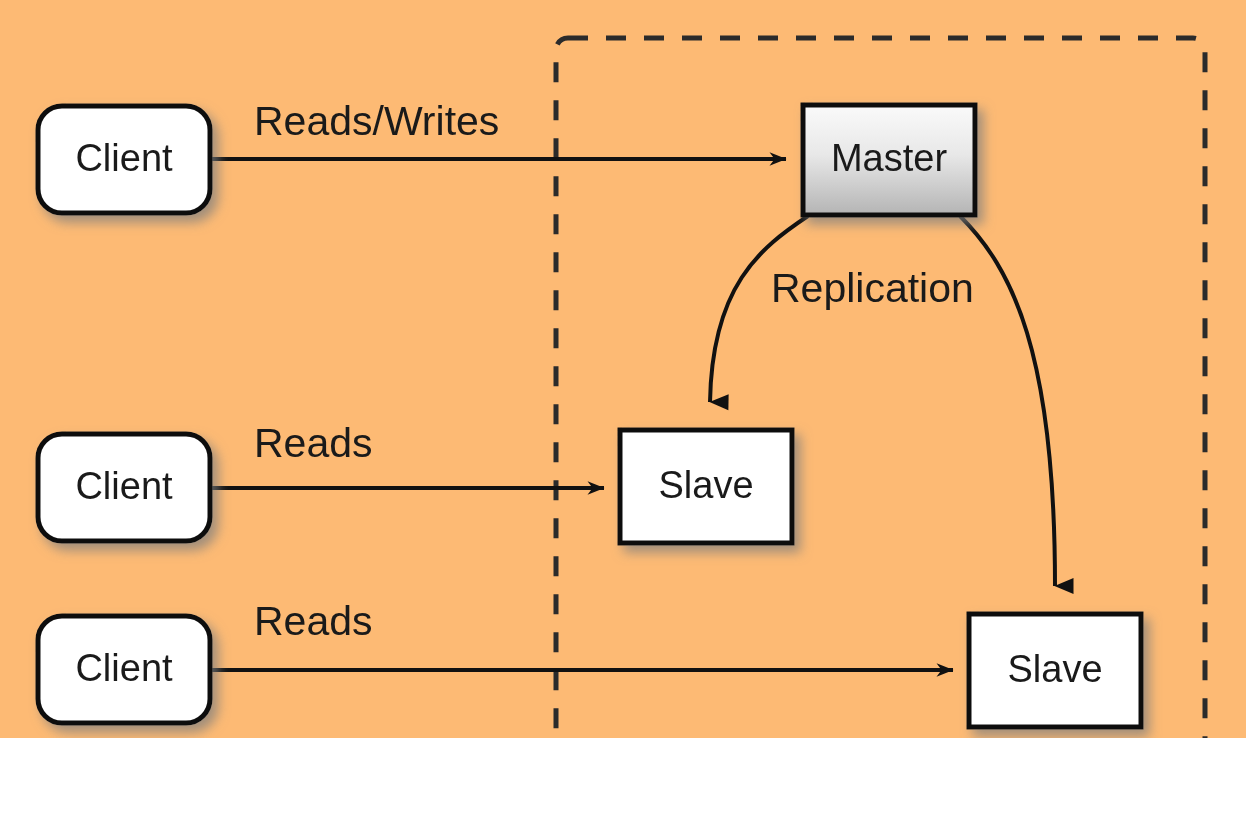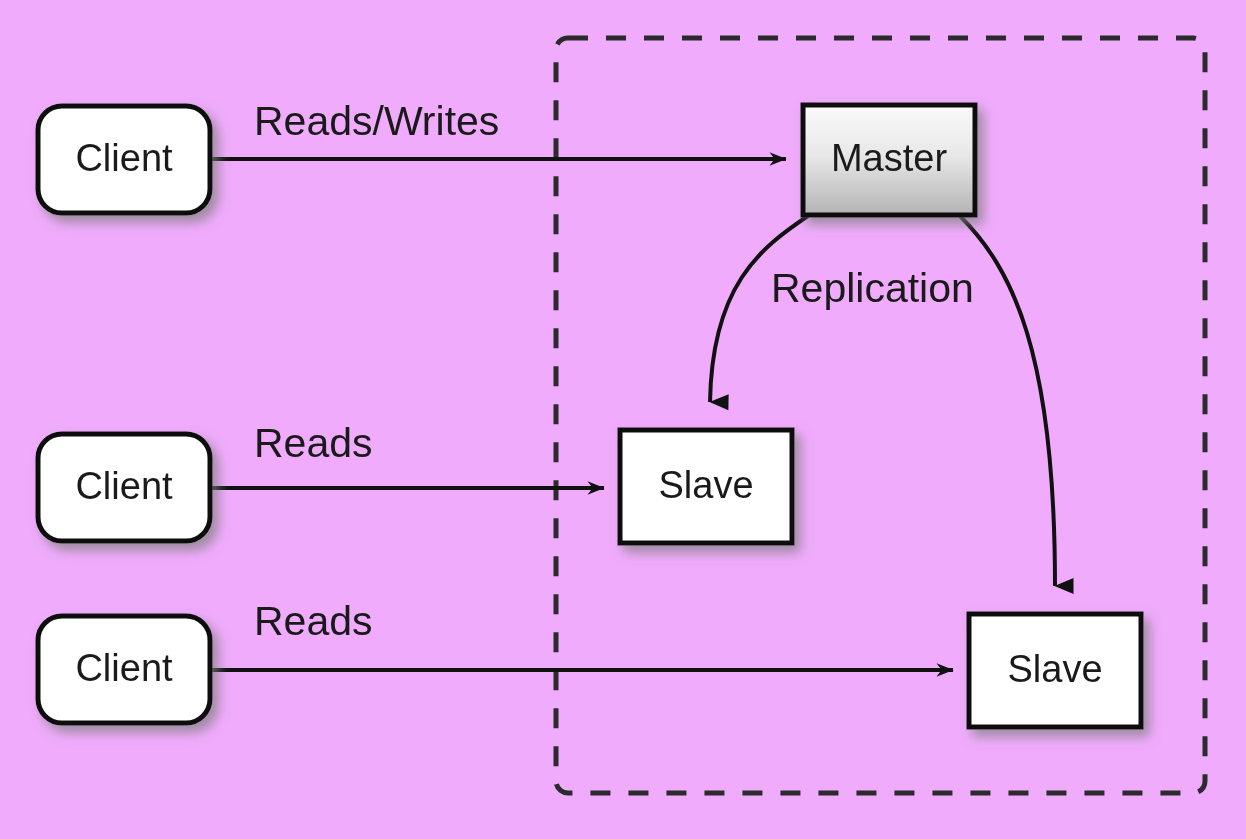--- a/index.html
+++ b/index.html
@@ -7,22 +7,22 @@
     margin: 0;
     padding: 0;
     background: #ffffff;
   }
   body {
     font-family: "Liberation Sans", sans-serif;
   }
   #canvas {
     position: relative;
     width: 1246px;
-    height: 839px;
-    background: #f0abfc;
+    height: 738px;
+    background: #fdba74;
     overflow: hidden;
   }
   #diagram-svg {
     position: absolute;
     left: 0;
     top: 0;
     width: 1246px;
     height: 839px;
   }
   .node-label {

